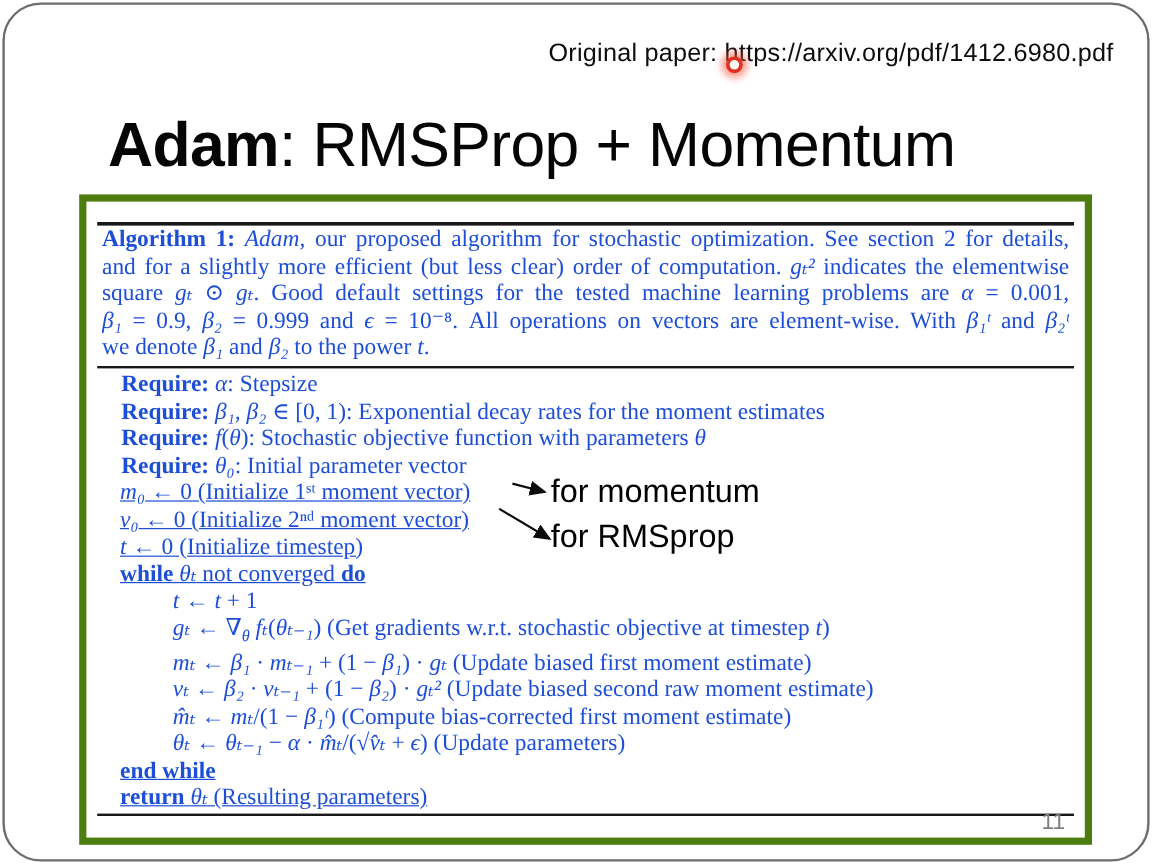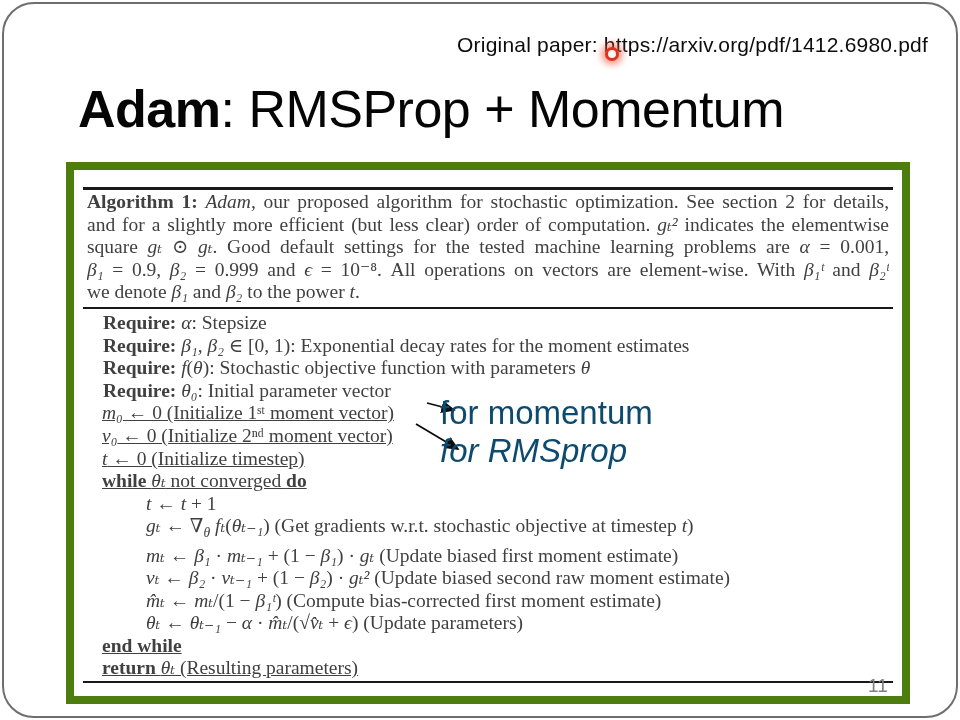--- a/index.html
+++ b/index.html
@@ -6,48 +6,48 @@
   .stage{position:relative;width:960px;height:720px;background:#fff;overflow:hidden;
          font-family:"Liberation Sans","DejaVu Sans",sans-serif;color:#111;}
   .slide{position:absolute;inset:2px;border:2px solid #6e6e6e;border-radius:32px;background:#fff;}
 
   .header-note{position:absolute;top:29px;right:28px;font-size:21px;color:#0d0d0d;
                letter-spacing:0.2px;white-space:nowrap;}
 
   .laser{position:absolute;left:601px;top:43px;width:8px;height:8px;border:3px solid #e03020;
          border-radius:50%;background:#fff6f4;box-shadow:0 0 6px 4px rgba(250,80,55,0.55);}
 
-  .title{position:absolute;left:74px;top:76px;margin:0;font-size:52px;line-height:58px;
+  .title{position:absolute;left:74px;top:76px;margin:12px;font-size:52px;line-height:58px;
          font-weight:400;color:#050505;letter-spacing:-0.5px;white-space:nowrap;}
   .title .tb{font-weight:700;}
 
   .alg-box{position:absolute;left:62px;top:158px;width:844px;height:542px;box-sizing:border-box;
-           border:8px solid #4d7c0f;background:#fff;
+           border:6px solid #4d7c0f;background:#fff;
            font-family:"Liberation Serif","DejaVu Serif","DejaVu Sans",serif;
-           font-size:19.5px;color:#404040;}
+           font-size:19.5px;color:#1d4ed8;}
   .rule{background:#181818;margin:0 9px;}
   .rule-top{height:3px;margin-top:17px;margin-bottom:1px;}
   .rule-mid{height:2.5px;margin-top:3px;margin-bottom:3px;}
   .rule-bottom{height:2px;margin-top:1px;}
 
   .caption{margin:0 13px;}
   .ln{line-height:22.55px;white-space:nowrap;}
   .caption .ln{white-space:normal;height:22.55px;overflow:hidden;}
   .jst{text-align:justify;text-align-last:justify;}
   .req .ln{padding-left:29px;}
   .ind1{padding-left:28px;text-decoration:underline;}
   .ind2{padding-left:72px;}
   .b{font-weight:bold;}
   .i{font-style:italic;}
   .sbi{vertical-align:sub;font-size:70%;font-style:italic;}
 
   .arrows{position:absolute;left:400px;top:385px;width:90px;height:75px;overflow:visible;}
-  .ann{position:absolute;left:436px;font-size:33px;color:#0c4a6e;white-space:nowrap;}
+  .ann{position:absolute;left:455px;font-size:27px;color:#000000;white-space:nowrap;}
   .ann-momentum{top:390px;}
-  .ann-rmsprop{top:428px;font-style:italic;}
+  .ann-rmsprop{top:428px;}
 
   .page-num{position:absolute;left:864px;top:671px;font-size:19px;color:#7f7f7f;}
 </style>
 </head>
 <body>
 
 <div class="stage">
   <div class="slide">
 
     <div class="header-note">Original paper: https://arxiv.org/pdf/1412.6980.pdf</div>

